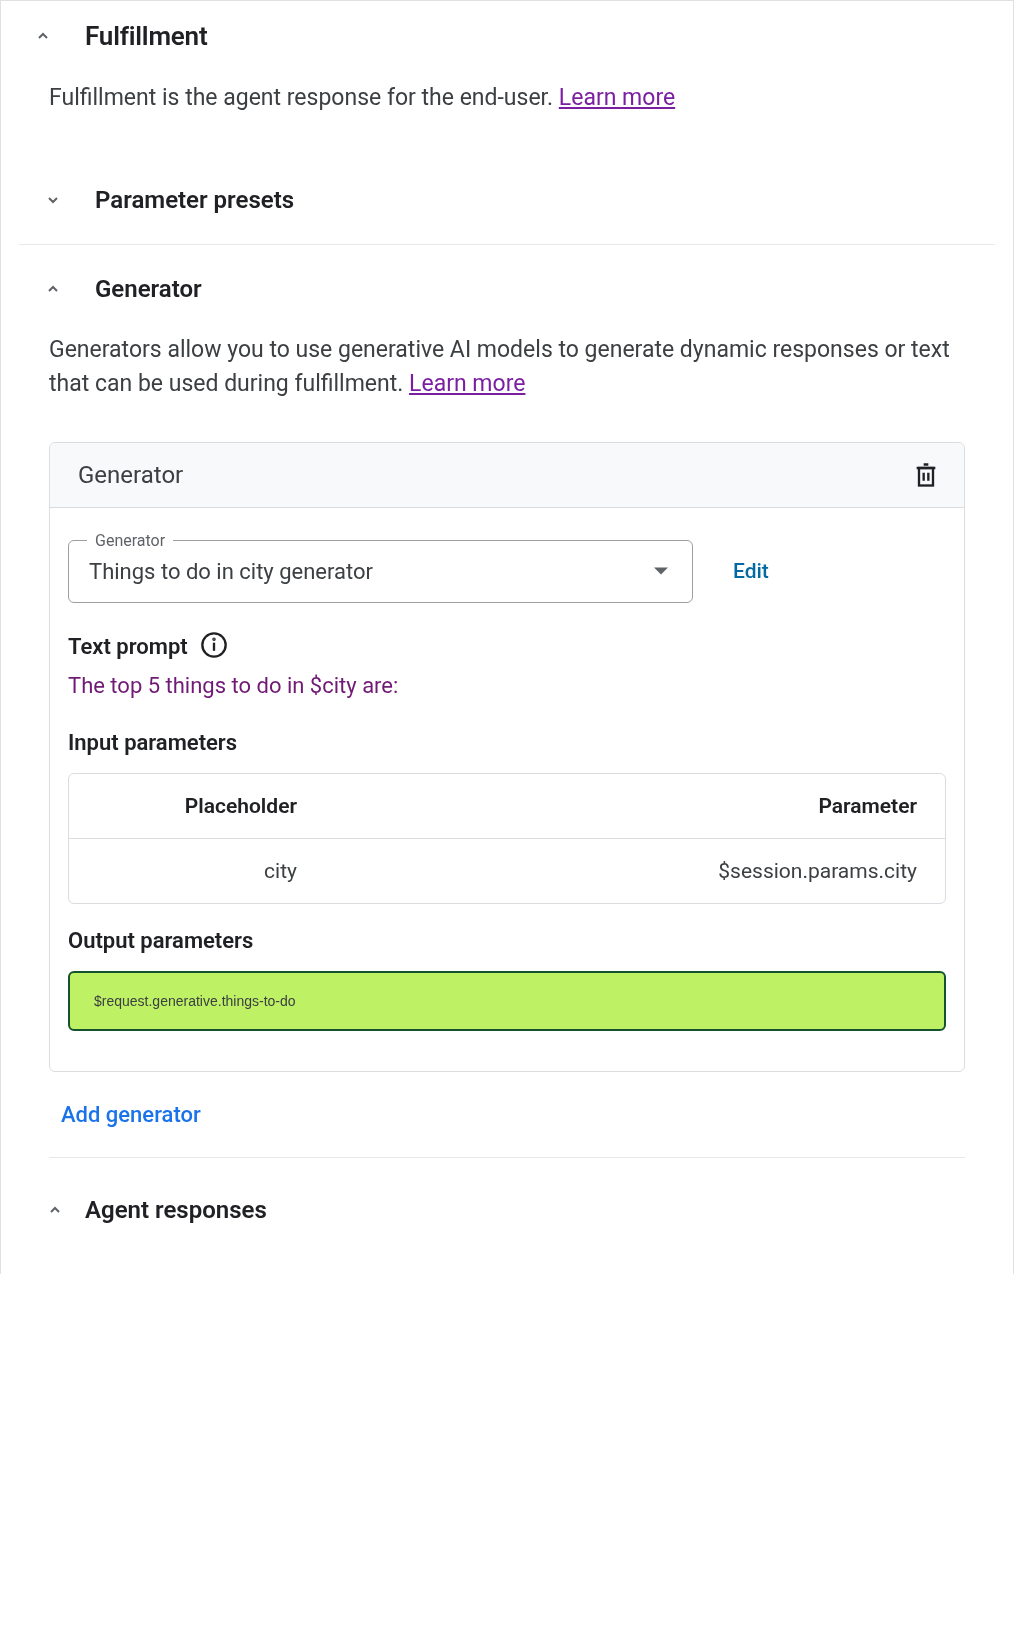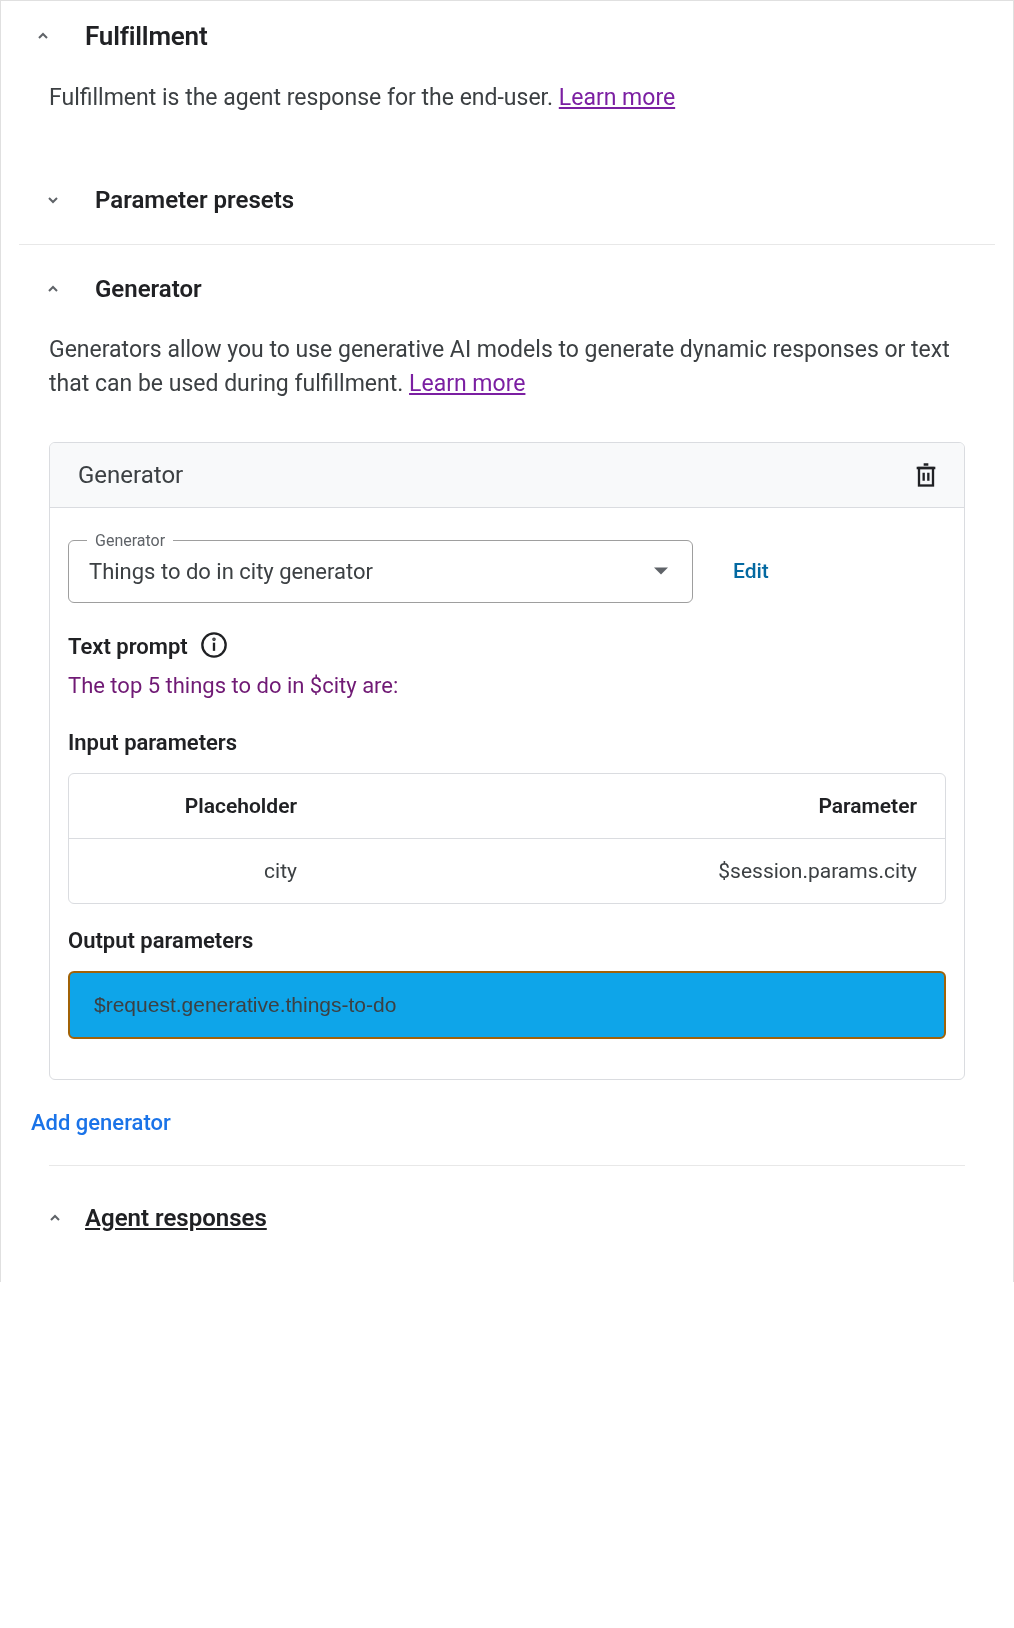--- a/index.html
+++ b/index.html
@@ -192,48 +192,47 @@
     }
     .params-table-header .params-col-1,
     .params-table-header .params-col-2 {
       font-weight: 600;
     }
     .params-table-row .params-col-1,
     .params-table-row .params-col-2 {
       color: #3c4043;
     }
     .output-input {
-      border: 2px solid #a16207;
+      border: 2px solid #14532d;
       border-radius: 6px;
       padding: 20px 24px;
       width: 100%;
-      font-size: 21px;
-      color: #3c4043;
-      background: #0ea5e9;
+      font-size: 14px;
+      color: #3c4043;
+      background: #bef264;
       outline: none;
     }
     .add-generator {
       color: #1a73e8;
       font-size: 22px;
       font-weight: 500;
       cursor: pointer;
-      padding: 0 0 30px 30px;
+      padding: 0 0 30px 60px;
       display: inline-block;
     }
     .divider {
       height: 1px;
       background: #e8e8e8;
       margin: 0 48px 0 48px;
     }
     .agent-responses-header {
       display: flex;
       align-items: center;
       padding: 38px 30px 10px 42px;
       gap: 18px;
-      text-decoration: underline;
     }
   </style>
 </head>
 <body>
 
 <div class="container">
 
   
   <div class="section-header">
     <span class="chevron">

